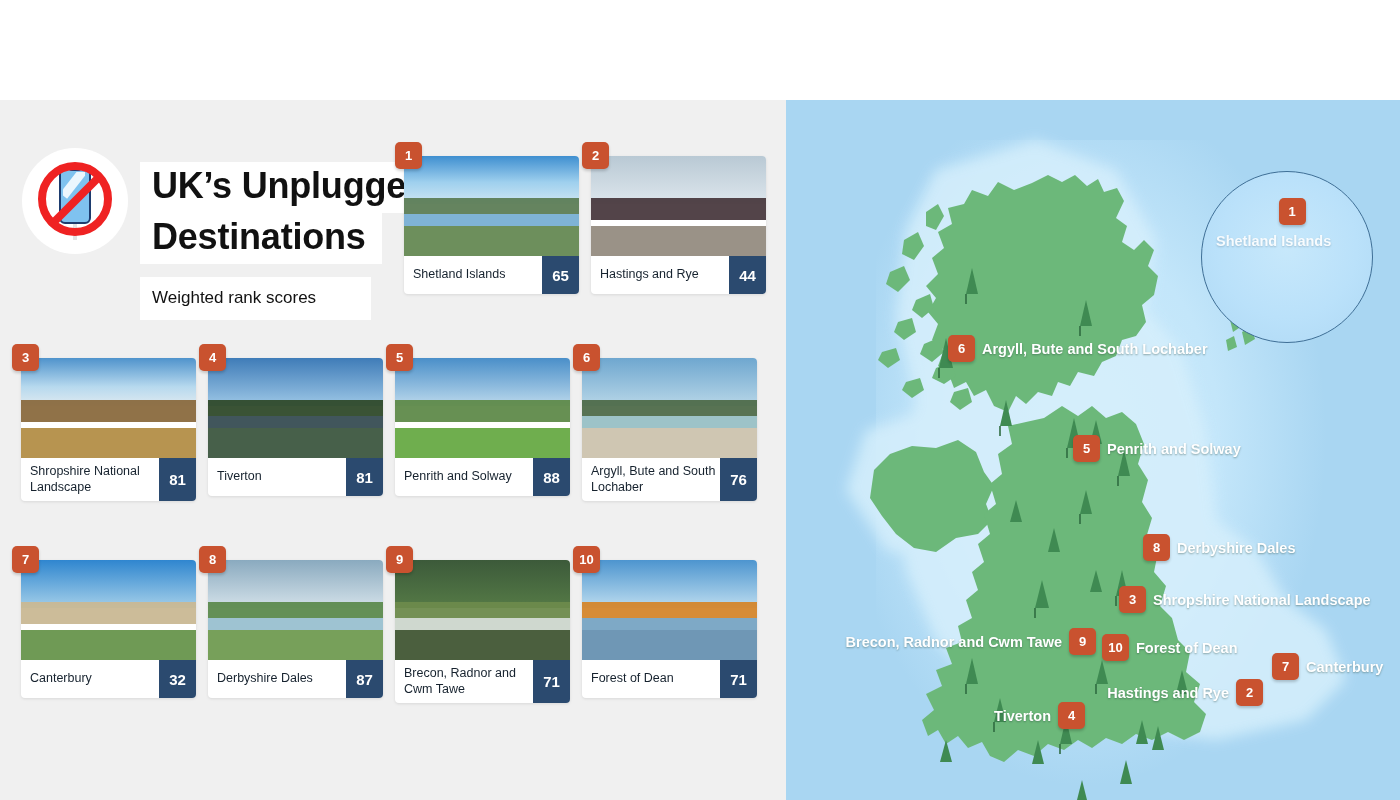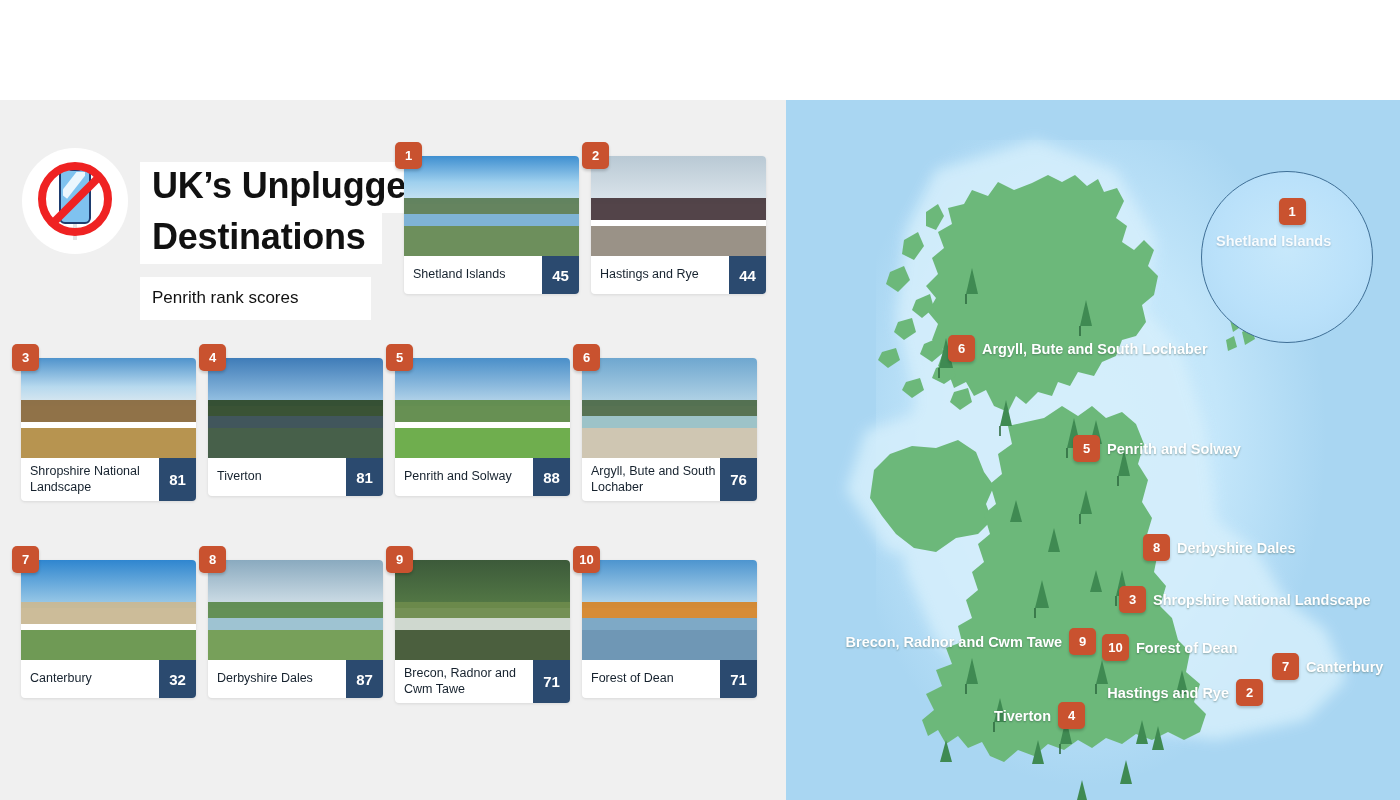--- a/index.html
+++ b/index.html
@@ -180,34 +180,34 @@
         <div class="phone-cable"></div>
         <div class="ban-ring"></div>
         <div class="ban-slash"></div>
       </div>
     </div>
 
     <div class="title-wrap">
       <div class="title-line">UK’s Unplugged</div><br>
       <div class="title-line">Destinations</div>
     </div>
-    <div class="subtitle-chip">Penrith rank scores</div>
+    <div class="subtitle-chip">Weighted rank scores</div>
 
     <div id="cards">
         <div class="card" style="left: 404px; top: 56px;">
           <div class="rank-badge">1</div>
           <div class="thumb">
             <div class="sky" style="background:linear-gradient(#3f8fd0,#9fd0ee 55%,#cfe6f2)"></div>
             <div class="mid" style="top:42%;height:22%;background:#5d7d56;opacity:.95"></div>
             <div class="mid" style="top:58%;height:18%;background:#7fb3d6"></div>
             <div class="ground" style="top:70%;background:#6d8f5c"></div>
           </div>
           <div class="meta">
             <div class="name">Shetland Islands</div>
-            <div class="score">45</div>
+            <div class="score">65</div>
           </div>
         </div>
         <div class="card" style="left: 591px; top: 56px;">
           <div class="rank-badge">2</div>
           <div class="thumb">
             <div class="sky" style="background:linear-gradient(#b9c9d4,#dde6ec)"></div>
             <div class="mid" style="top:42%;height:22%;background:#4a3a3f;opacity:.95"></div>
             <div class="ground" style="top:70%;background:#9a9287"></div>
           </div>
           <div class="meta">

